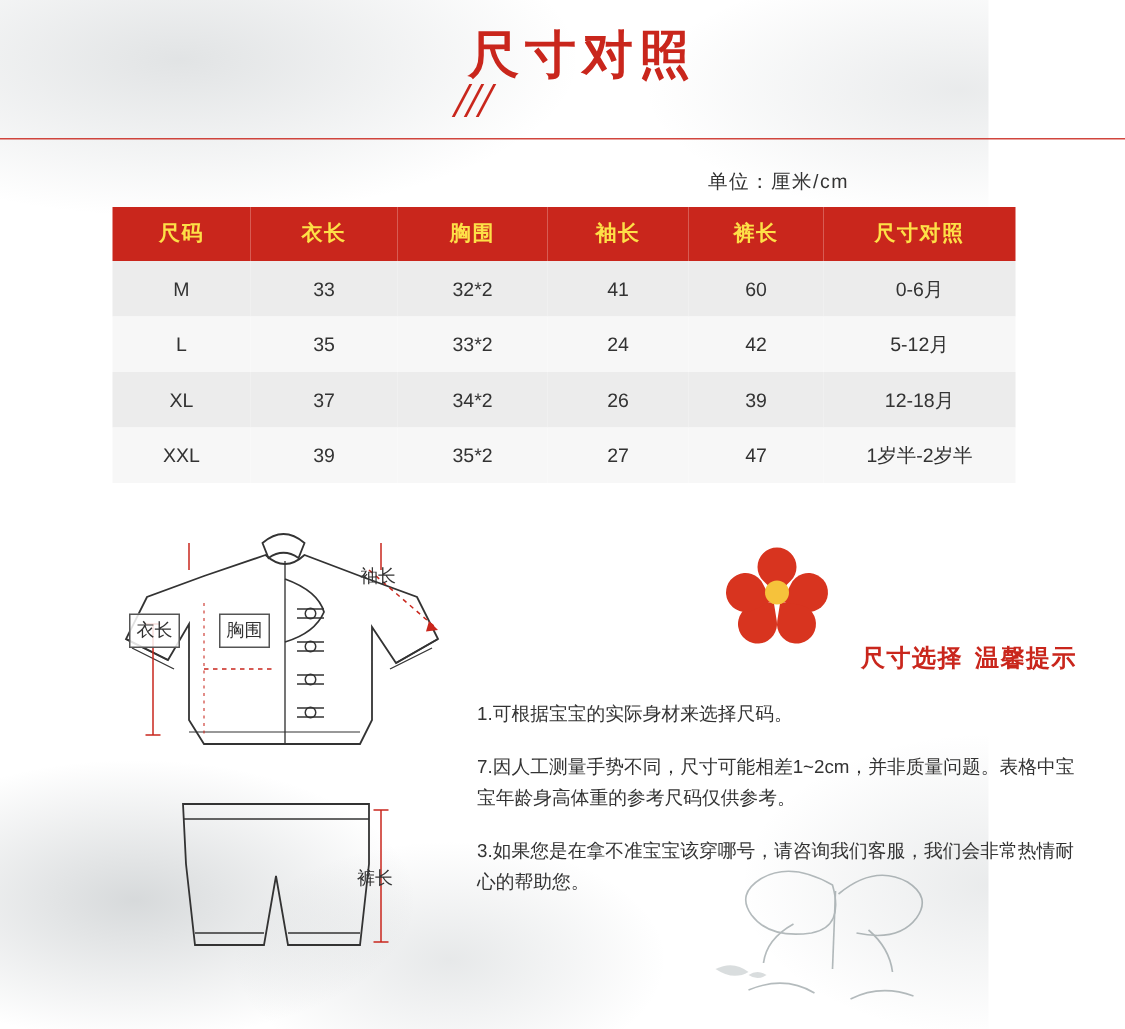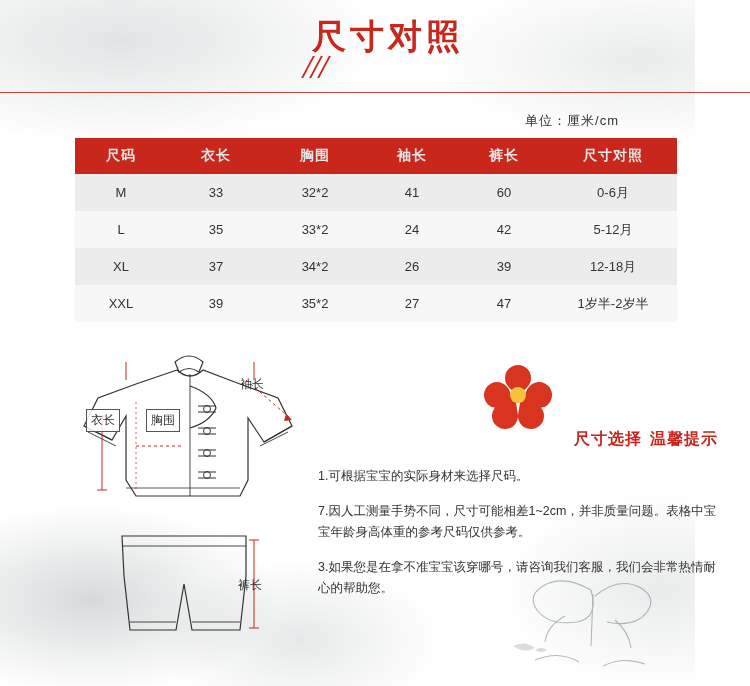--- a/index.html
+++ b/index.html
@@ -13,21 +13,20 @@
   }
   .page{
     position:relative;width:659px;height:686px;
     background:
       radial-gradient(ellipse 380px 150px at 120px 40px, rgba(120,130,135,0.22), rgba(255,255,255,0) 70%),
       radial-gradient(ellipse 300px 120px at 640px 60px, rgba(120,130,135,0.16), rgba(255,255,255,0) 70%),
       radial-gradient(ellipse 260px 130px at 90px 600px, rgba(110,120,125,0.28), rgba(255,255,255,0) 72%),
       radial-gradient(ellipse 200px 110px at 300px 640px, rgba(120,130,135,0.18), rgba(255,255,255,0) 72%),
       radial-gradient(ellipse 230px 140px at 660px 590px, rgba(120,130,135,0.16), rgba(255,255,255,0) 72%),
       #ffffff;
-    padding-left: 36px;
   }
   
   .title-wrap{
     position:absolute;left:0;top:0;width:750px;height:96px;
   }
   .title{
     position:absolute;left:312px;top:14px;
     font-family:"DejaVu Sans","Liberation Sans",sans-serif;
     font-size:34px;font-weight:bold;color:#c9261c;letter-spacing:4px;
   }
@@ -39,30 +38,30 @@
     transform:skewX(-28deg);
   }
   .title-slashes i:nth-child(1){left:0px;}
   .title-slashes i:nth-child(2){left:8px;}
   .title-slashes i:nth-child(3){left:16px;}
   .hrule{
     position:absolute;left:0;top:92px;width:750px;height:1px;background:#c9261c;opacity:.85;
   }
   
   .unit{
-    position:absolute;right:76px;top:112px;
+    position:absolute;right:93px;top:112px;
     font-size:13px;color:#333;letter-spacing:1px;
   }
   
   .table{
     position:absolute;left:75px;top:138px;width:602px;
     border-collapse:collapse;table-layout:fixed;
   }
   .table th{
-    background:#c9261c;color:#e5e5e5;font-size:14px;font-weight:bold;
+    background:#c9261c;color:#fde047;font-size:14px;font-weight:bold;
     height:34px;letter-spacing:1px;border:none;
   }
   .table td{
     height:35px;text-align:center;font-size:13px;color:#333;border:none;
   }
   .table tr.r-odd td{background:#ececec;}
   .table tr.r-even td{background:#f7f7f7;}
   .table col.c0{width:92px;}
   .table col.c1{width:98px;}
   .table col.c2{width:100px;}

